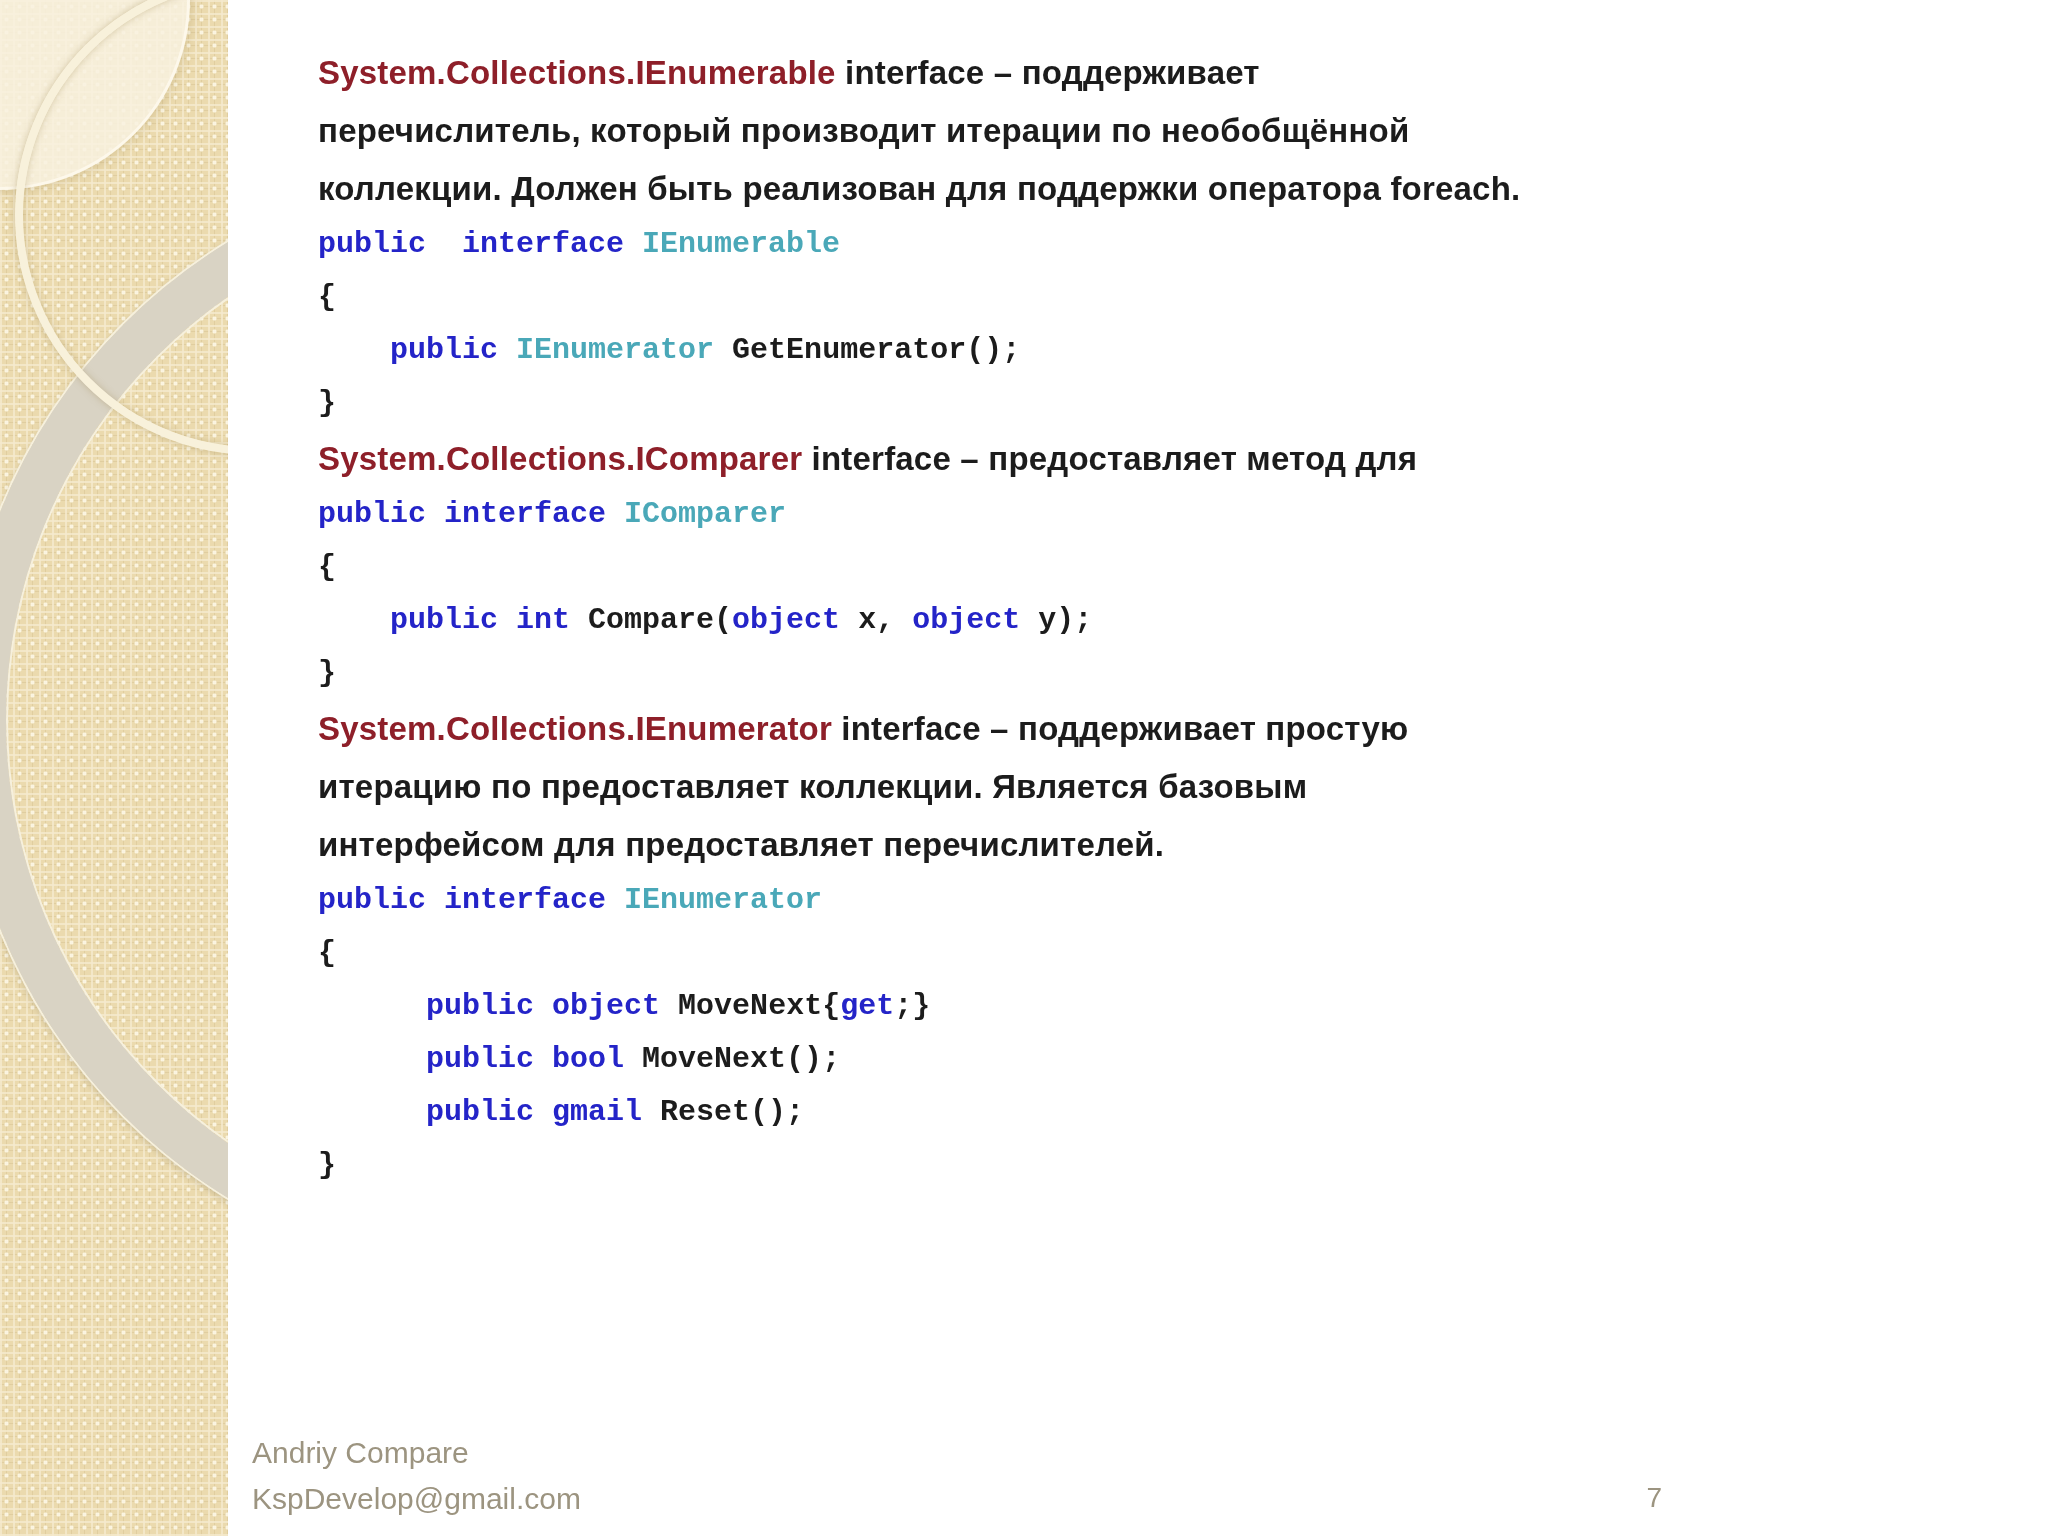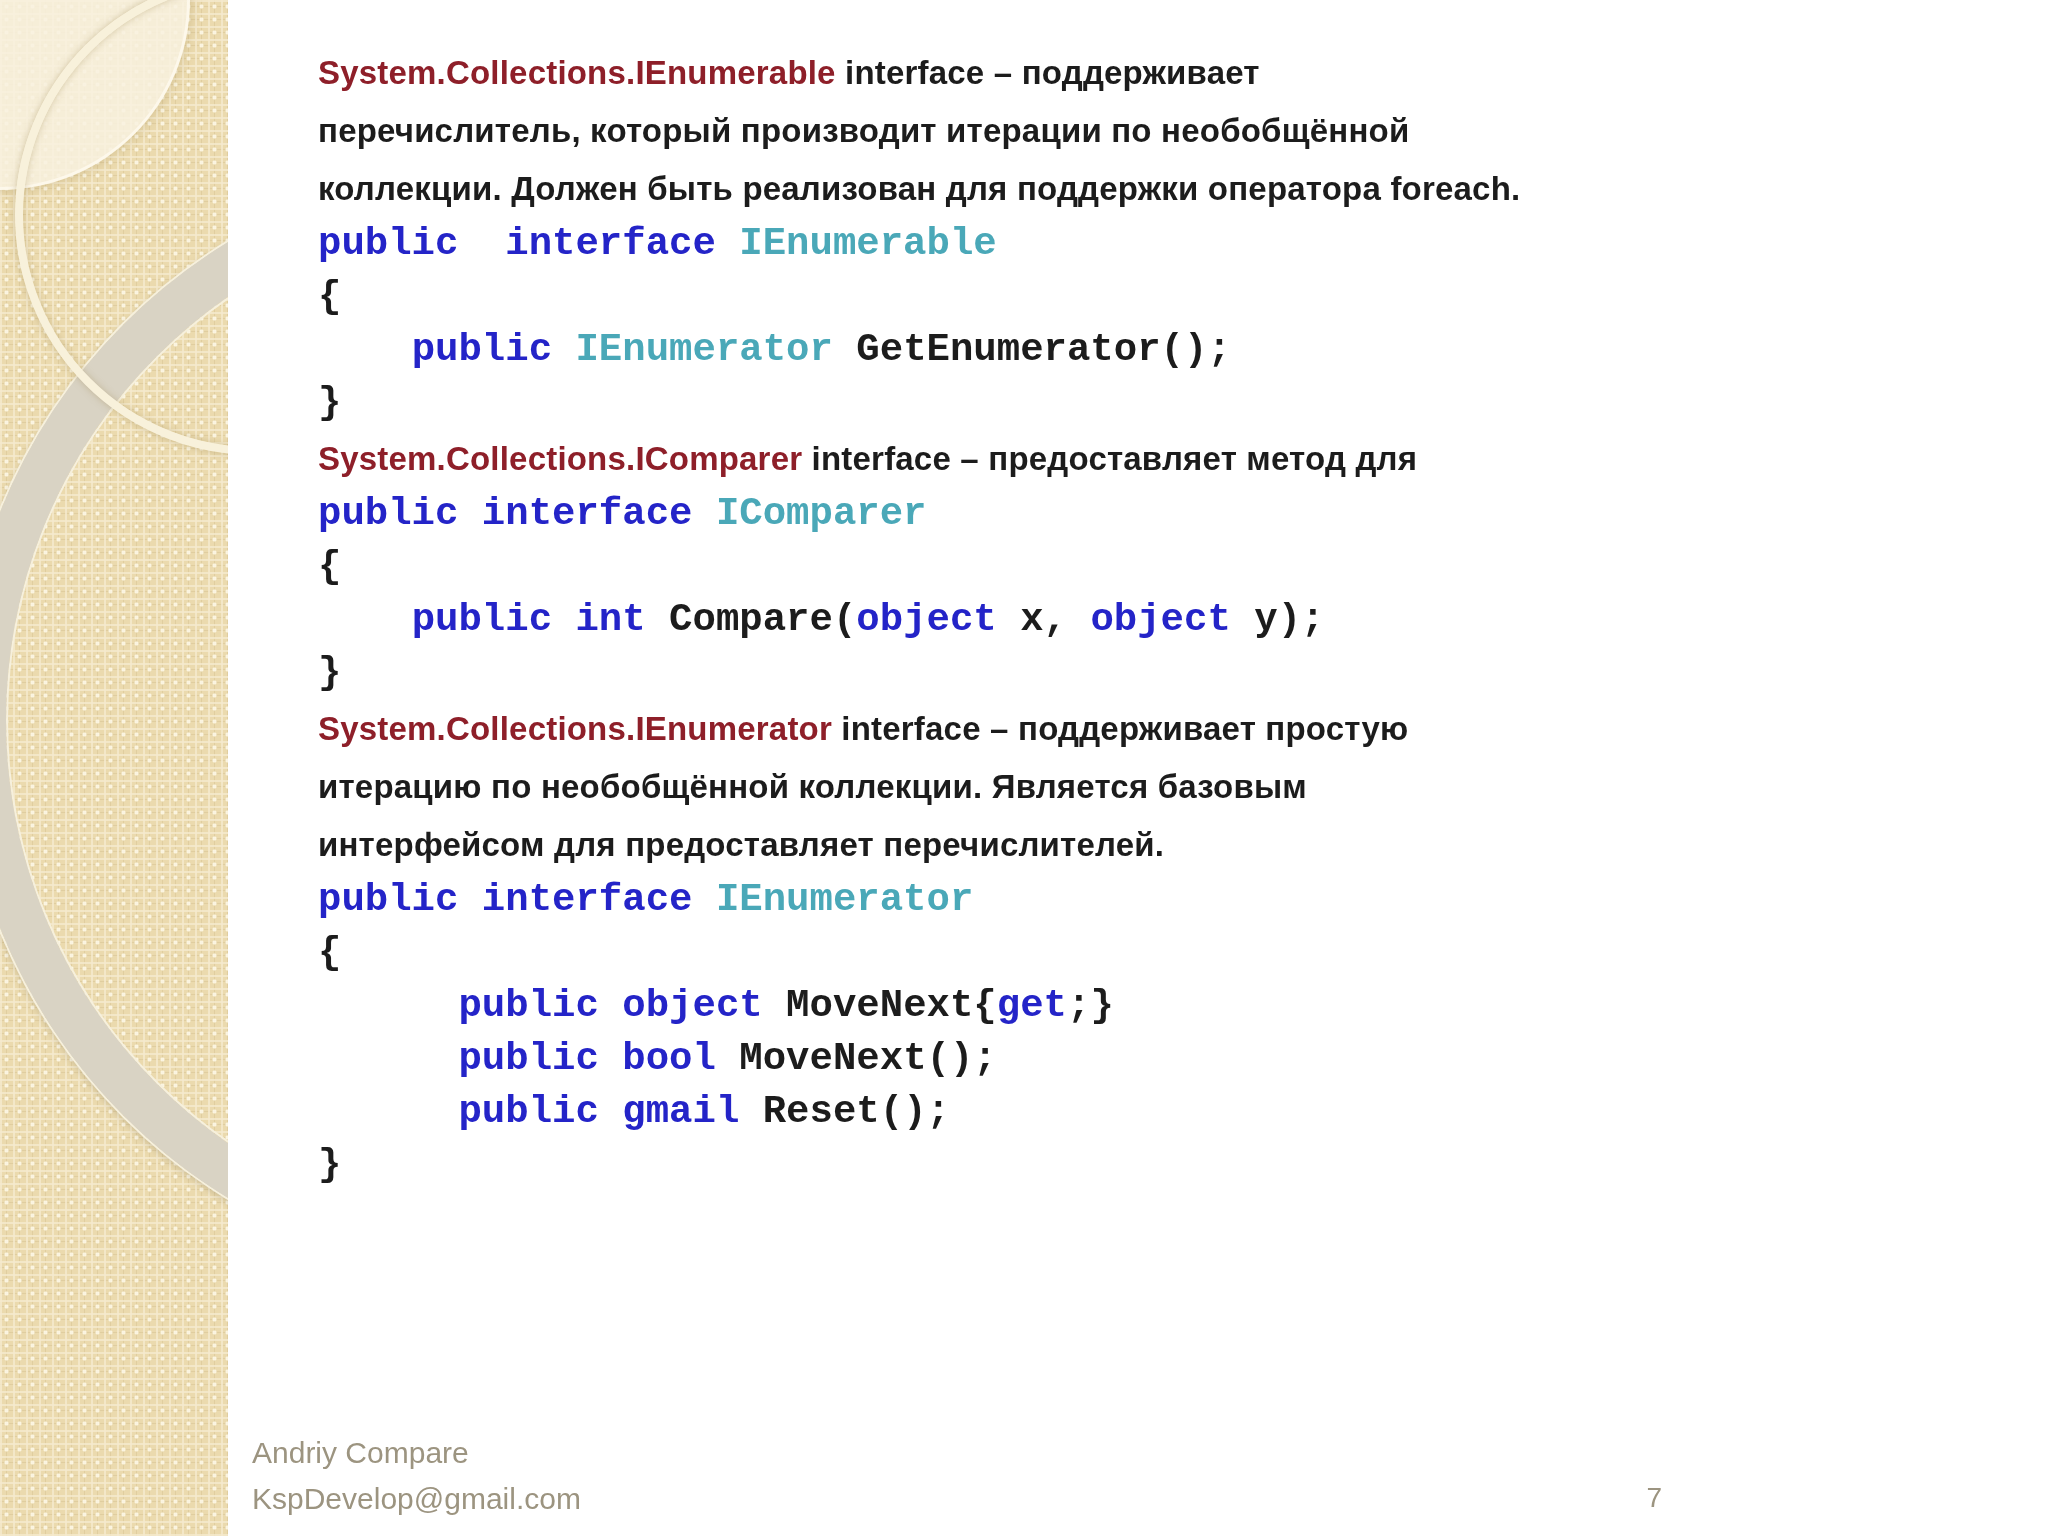--- a/index.html
+++ b/index.html
@@ -64,21 +64,21 @@
     font-size: 33px;
     line-height: 58px;
     color: var(--text-black, #1c1c1c);
     letter-spacing: .2px;
     white-space: pre;
   }
   .h-red { color: var(--heading-red, #8e1f29); }
   .code-line {
     font-family: "Liberation Mono", "DejaVu Sans Mono", monospace;
     font-weight: 700;
-    font-size: 39px;
+    font-size: 30px;
     line-height: 53px;
     color: var(--text-black, #1a1a1a);
     white-space: pre;
   }
   .tok-plain { color: var(--text-black, #1a1a1a); }
   .tok-keyword { color: var(--code-blue, #2424c8); }
   .tok-type { color: var(--code-teal, #4aa8b8); }
 
   
   .footer {
@@ -125,21 +125,21 @@
           <div class="heading-line"><span class="h-red">System.Collections.IComparer</span><span> interface – предоставляет метод для</span></div>
           <div>
             <div class="code-line"><span class="tok-keyword">public</span><span class="tok-plain"> </span><span class="tok-keyword">interface</span><span class="tok-plain"> </span><span class="tok-type">IComparer</span></div>
             <div class="code-line"><span class="tok-plain">{</span></div>
             <div class="code-line"><span class="tok-plain">    </span><span class="tok-keyword">public</span><span class="tok-plain"> </span><span class="tok-keyword">int</span><span class="tok-plain"> Compare(</span><span class="tok-keyword">object</span><span class="tok-plain"> x, </span><span class="tok-keyword">object</span><span class="tok-plain"> y);</span></div>
             <div class="code-line"><span class="tok-plain">}</span></div>
           </div>
         </section>
         <section>
           <div class="heading-line"><span class="h-red">System.Collections.IEnumerator</span><span> interface – поддерживает простую</span></div>
-          <div class="heading-line">итерацию по необобщённой коллекции. Является базовым</div>
+          <div class="heading-line">итерацию по предоставляет коллекции. Является базовым</div>
           <div class="heading-line">интерфейсом для предоставляет перечислителей.</div>
           <div>
             <div class="code-line"><span class="tok-keyword">public</span><span class="tok-plain"> </span><span class="tok-keyword">interface</span><span class="tok-plain"> </span><span class="tok-type">IEnumerator</span></div>
             <div class="code-line"><span class="tok-plain">{</span></div>
             <div class="code-line"><span class="tok-plain">      </span><span class="tok-keyword">public</span><span class="tok-plain"> </span><span class="tok-keyword">object</span><span class="tok-plain"> MoveNext{</span><span class="tok-keyword">get</span><span class="tok-plain">;}</span></div>
             <div class="code-line"><span class="tok-plain">      </span><span class="tok-keyword">public</span><span class="tok-plain"> </span><span class="tok-keyword">bool</span><span class="tok-plain"> MoveNext();</span></div>
             <div class="code-line"><span class="tok-plain">      </span><span class="tok-keyword">public</span><span class="tok-plain"> </span><span class="tok-keyword">gmail</span><span class="tok-plain"> Reset();</span></div>
             <div class="code-line"><span class="tok-plain">}</span></div>
           </div>
         </section>

